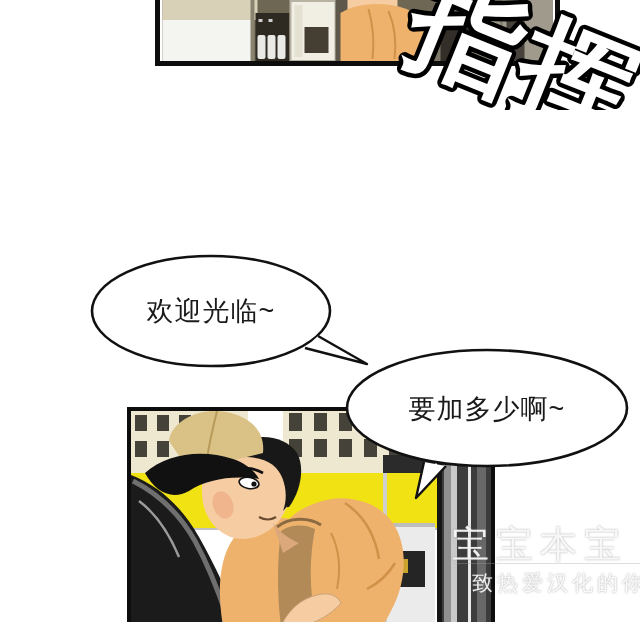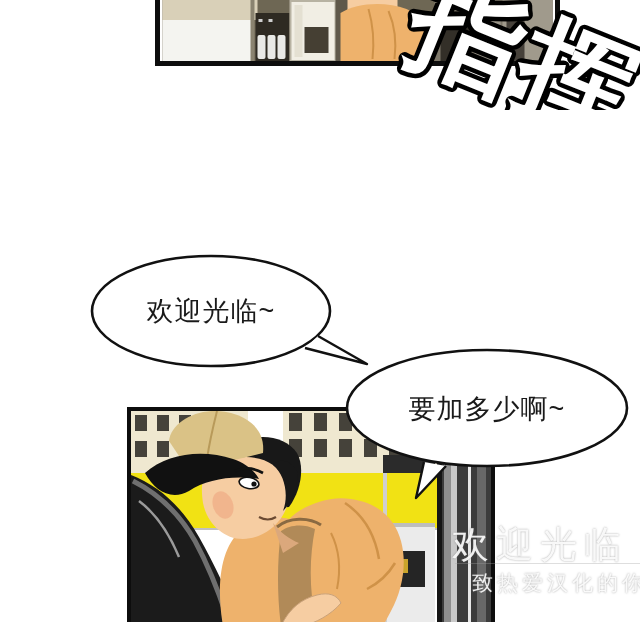--- a/index.html
+++ b/index.html
@@ -157,18 +157,18 @@
     <path d="M424,462 L416,498 L446,466" fill="#ffffff" stroke="#111111" stroke-width="2.4" stroke-linejoin="round"></path>
     <text x="211" y="311" text-anchor="middle" dominant-baseline="central" class="bubble-text">欢迎光临~</text>
     <text x="487" y="409" text-anchor="middle" dominant-baseline="central" class="bubble-text">要加多少啊~</text>
   </svg>
 
   <svg id="sfx-layer" viewBox="0 0 255 180">
     <text transform="translate(15,120) rotate(22)" font-size="115" font-weight="bold" letter-spacing="2" fill="#ffffff" stroke="#000000" stroke-width="9" paint-order="stroke" stroke-linejoin="round">指挥</text>
   </svg>
 
   <div id="watermark">
-    <div id="wm-line1">欢迎光临</div>
+    <div id="wm-line1">宝宝本宝</div>
     <div id="wm-rule"></div>
     <div id="wm-line2">致热爱汉化的你</div>
   </div>
 
 </div>
 
 </body></html>

